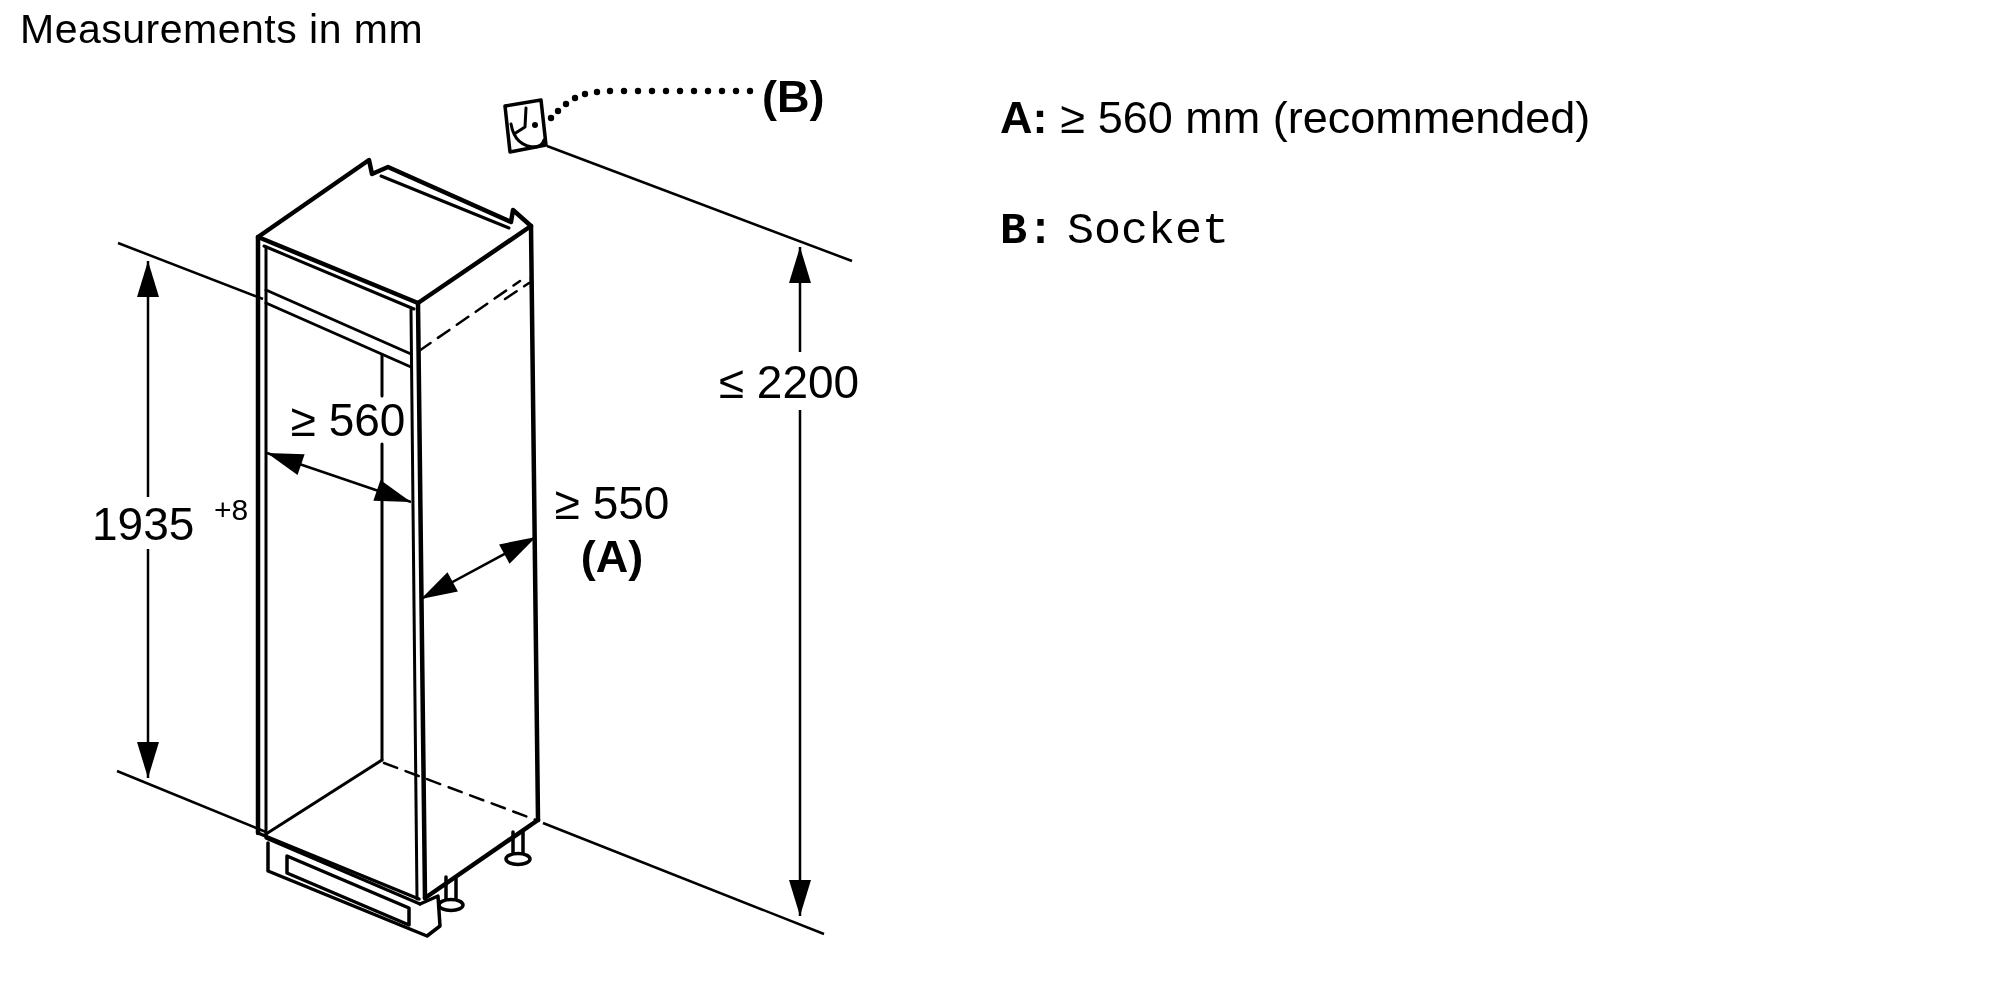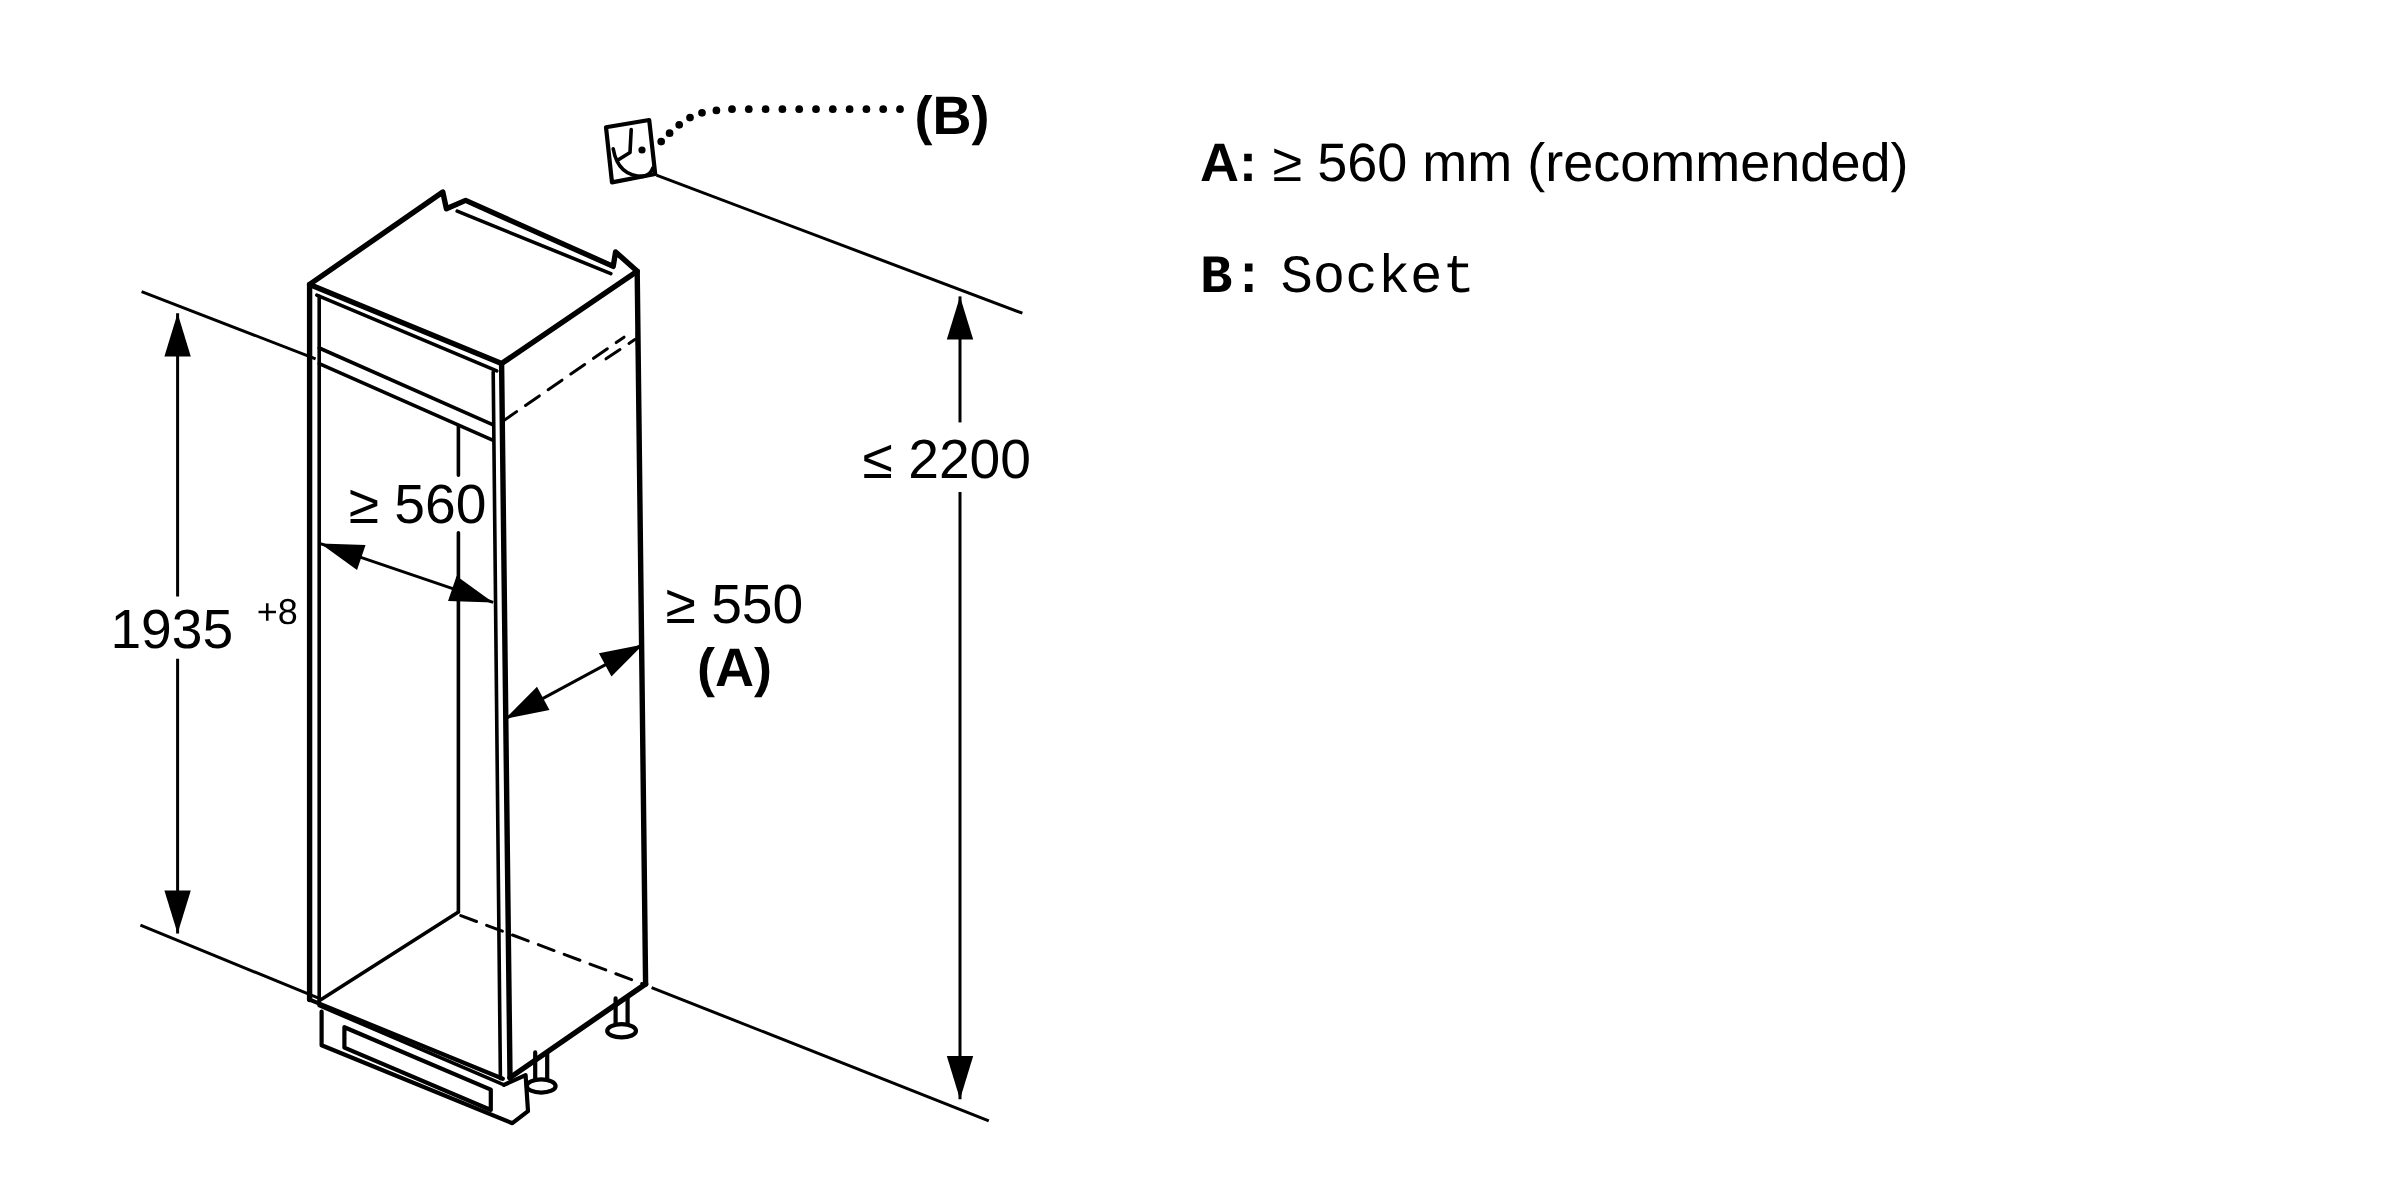--- a/index.html
+++ b/index.html
@@ -36,36 +36,37 @@
     left: 1000px;
     top: 0;
   }
   .legend-row {
     position: absolute;
     left: 0;
     white-space: nowrap;
     font-size: 45px;
     color: #000;
   }
-  .legend-row.row-a { top: 110px; }
+  .legend-row.row-a { top: 92px; }
   .legend-row.row-b { top: 206px; font-family: Liberation Mono, monospace; }
   .legend-key { font-weight: bold; margin-right: 13px; }
   svg text {
     font-family: "Liberation Sans", sans-serif;
     fill: #000000;
   }
   .dim-text { font-size: 46px; }
   .dim-text-sup { font-size: 30px; }
   .ref-text { font-size: 45px; font-weight: bold; }
 </style>
 </head>
 <body>
 
 <div class="stage">
 
+  <div class="page-title">Measurements in mm</div>
 
   <svg class="diagram-svg" width="2000" height="1000" viewBox="0 0 2000 1000" xmlns="http://www.w3.org/2000/svg">
 
     <defs>
       <marker id="arw" markerWidth="44" markerHeight="28" refX="40" refY="14" markerUnits="userSpaceOnUse" orient="auto-start-reverse" overflow="visible">
         <path d="M40,14 L4,3 L4,25 Z" fill="#000" stroke="none"></path>
       </marker>
     </defs>
 
     <g stroke="#000" fill="none" stroke-linecap="round" stroke-linejoin="round">

